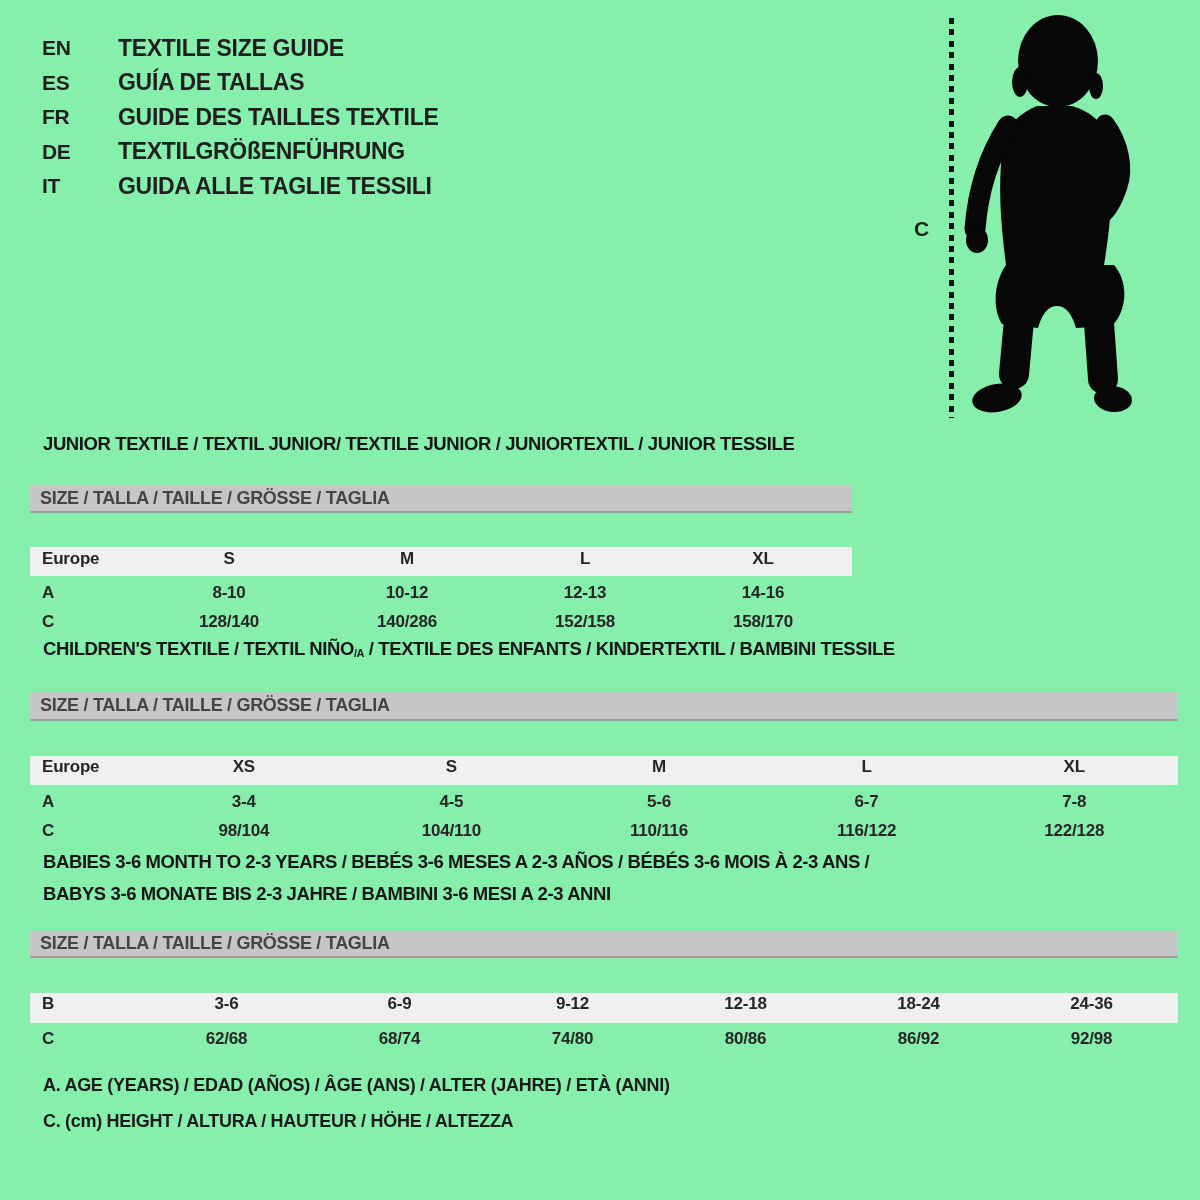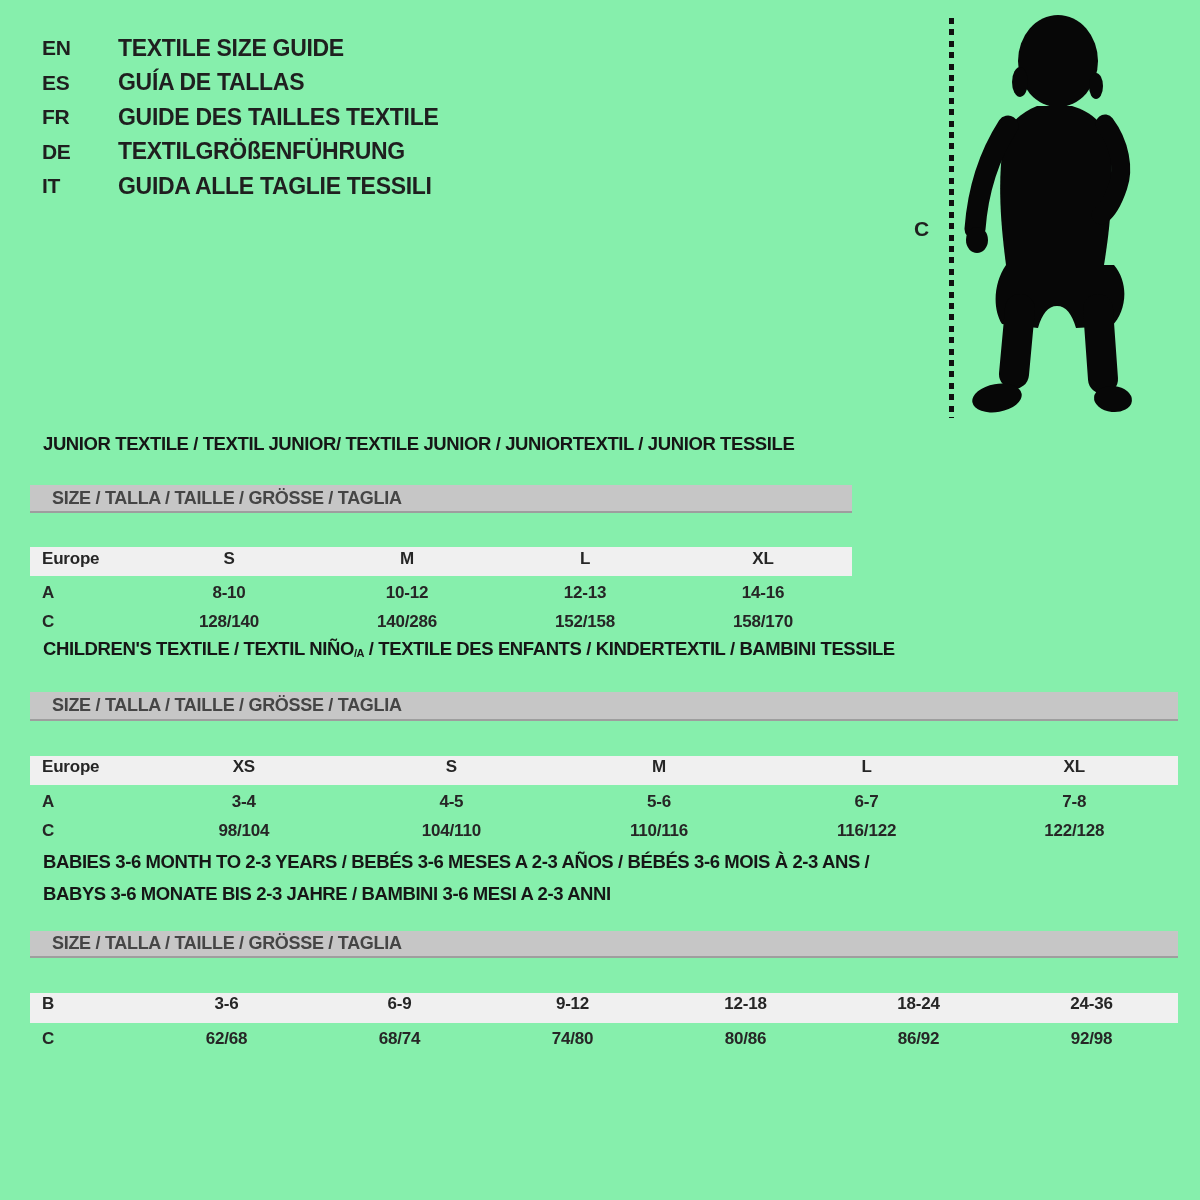--- a/index.html
+++ b/index.html
@@ -21,21 +21,21 @@
   .baby-figure{position:absolute;left:962px;top:14px;width:180px;height:410px;}
   
   .section-title{
     position:absolute;left:43px;font-size:18.5px;font-weight:700;letter-spacing:-0.4px;
     white-space:nowrap;color:#161616;
   }
   .section-title .subscript{font-size:11px;vertical-align:baseline;position:relative;top:2px;font-weight:700;}
   .size-table{position:absolute;left:30px;}
   .size-bar{
     background:#c6c6c6;border-bottom:2px solid #9e9e9e;display:flex;align-items:center;
-    padding-left:22px;font-size:18px;font-weight:700;letter-spacing:-0.3px;color:#454545;box-sizing:border-box;
+    padding-left:10px;font-size:18px;font-weight:700;letter-spacing:-0.3px;color:#454545;box-sizing:border-box;
   }
   .t-row{display:grid;align-items:center;font-size:17px;font-weight:700;letter-spacing:-0.2px;color:#262626;}
   .cols4{grid-template-columns:110px repeat(4,1fr);}
   .cols5{grid-template-columns:110px repeat(5,1fr);}
   .cols6{grid-template-columns:110px repeat(6,1fr);}
   .t-row .cell{text-align:center;margin-top:36px;}
   .t-row .cell.rowlabel{text-align:left;padding-left:12px;}
   .t-row.alt{background:#f0f0f0;}
   
   .legend{position:absolute;left:43px;top:1069px;}
@@ -161,15 +161,17 @@
       <div class="cell">62/68</div>
       <div class="cell">68/74</div>
       <div class="cell">74/80</div>
       <div class="cell">80/86</div>
       <div class="cell">86/92</div>
       <div class="cell">92/98</div>
     </div>
   </div>
 
   <div class="legend">
+    <div class="legend-line">A. AGE (YEARS) / EDAD (AÑOS) / ÂGE (ANS) / ALTER (JAHRE) / ETÀ (ANNI)</div>
+    <div class="legend-line" style="margin-top:3px;">C. (cm) HEIGHT / ALTURA / HAUTEUR / HÖHE / ALTEZZA</div>
   </div>
 
 </div>
 
 </body></html>

